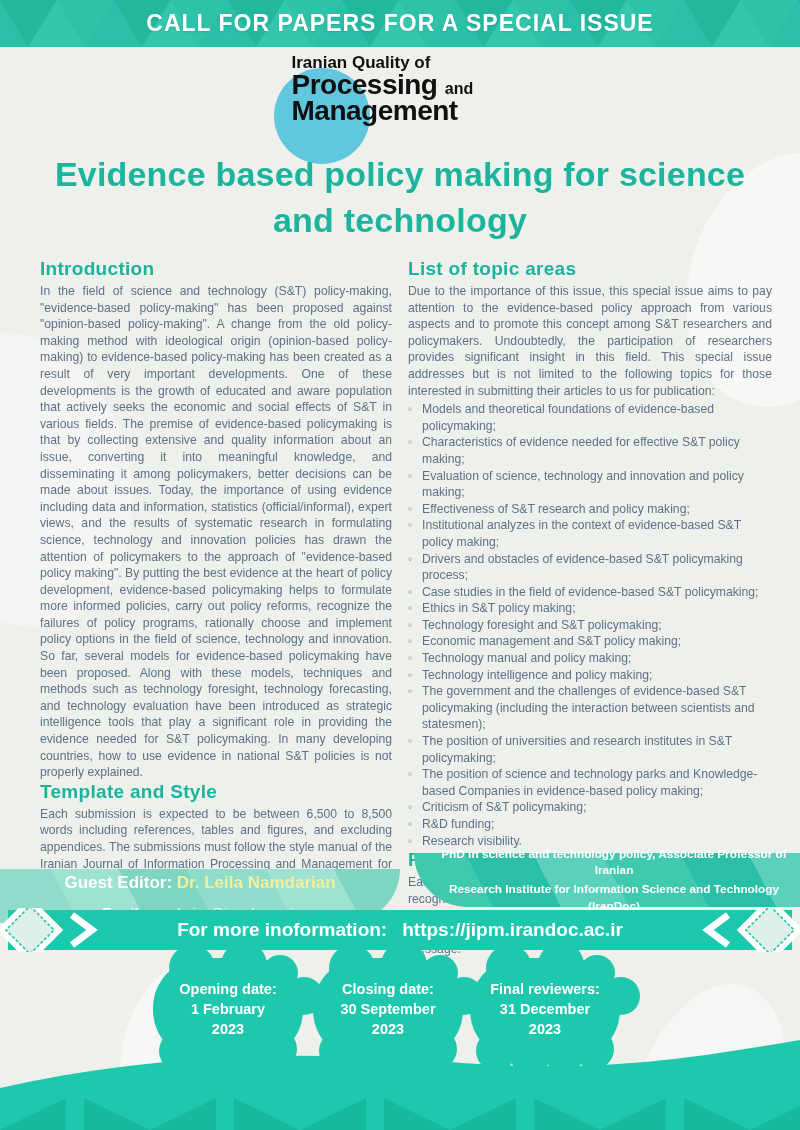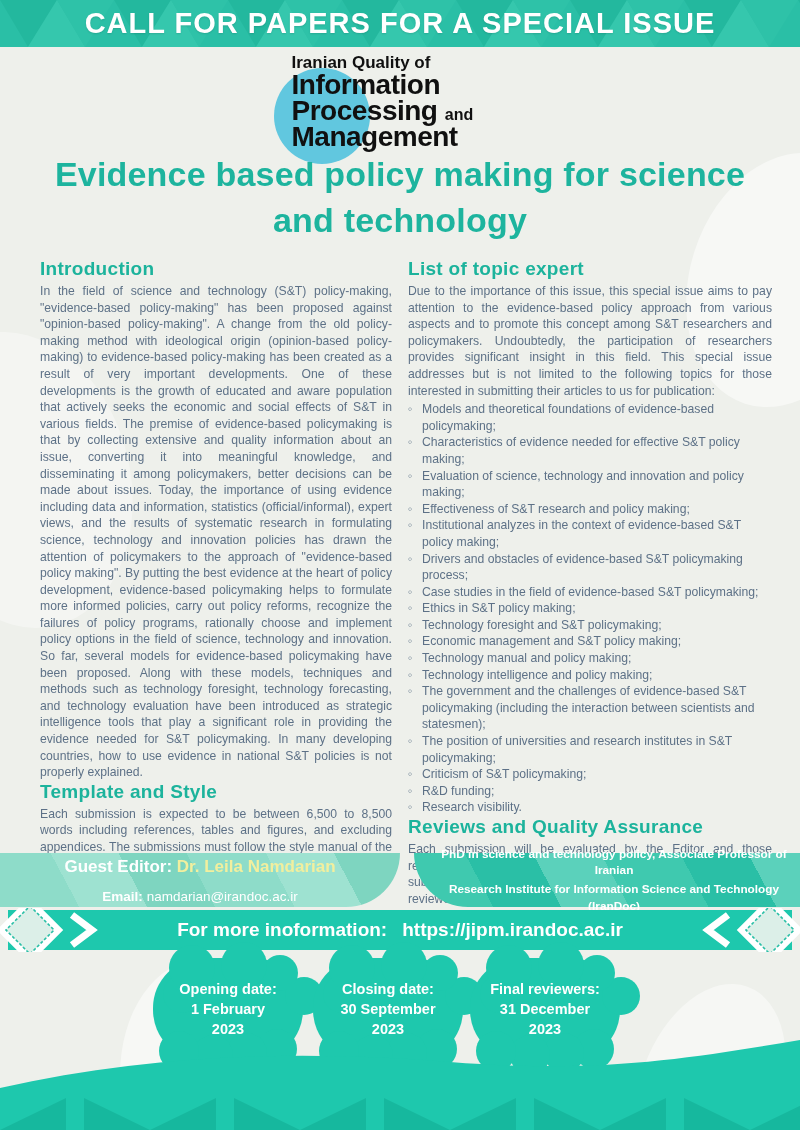--- a/index.html
+++ b/index.html
@@ -14,21 +14,21 @@
   .blob1 { width:190px; height:260px; left:690px; top:150px; transform:rotate(18deg); }
   .blob2 { width:220px; height:300px; left:-90px; top:330px; transform:rotate(-14deg); background:rgba(255,255,255,.35);}
   .blob3 { width:160px; height:230px; left:120px; top:960px; background:rgba(255,255,255,.5);}
   .blob4 { width:140px; height:220px; left:640px; top:980px; transform:rotate(20deg); background:rgba(255,255,255,.45);}
 
   
   .banner { position:absolute; left:0; top:0; width:800px; height:47px; }
   .banner svg { position:absolute; inset:0; }
   .banner-title {
     position:absolute; inset:0; display:flex; align-items:center; justify-content:center;
-    color:#fff; font-size:29px; font-weight:bold; letter-spacing:1px;
+    color:#fff; font-size:23px; font-weight:bold; letter-spacing:1px;
     text-shadow:0 1px 2px rgba(0,0,0,.12);
   }
 
   
   .logo { position:absolute; top:54px; left:0; width:800px; display:flex; justify-content:center; }
   .logo-inner { position:relative; width:225px; }
   .logo-circle { position:absolute; left:-14px; top:14px; width:96px; height:96px; border-radius:50%;
     background:#55c3dd; opacity:.92; }
   .logo-text { position:relative; z-index:1; color:#101010; padding-left:4px; }
   .logo-l1 { font-size:17px; font-weight:bold; line-height:1.05; }
@@ -51,21 +51,21 @@
   h2.sec:first-child { margin-top:0; }
   .body-text { font-size:12.2px; line-height:1.36; text-align:justify; }
   .topics-intro { font-size:12.2px; line-height:1.36; text-align:justify; margin-bottom:2px; }
   ul.topics { list-style:none; font-size:12.2px; line-height:1.36; }
   ul.topics li { padding-left:14px; }
   ul.topics li::before { content:"\25E6"; display:inline-block; width:14px; margin-left:-14px; color:#6d8093; }
 
   
   .editor-bars { position:absolute; top:853px; left:0; width:800px; height:54px; }
   .bar-left {
-    position:absolute; left:0; top:0; width:400px; height:54px;
+    position:absolute; left:0; top:16px; width:400px; height:54px;
     background:repeating-linear-gradient(62deg,#8edcc9 0 70px,#9ee2d1 70px 130px,#7ed5c0 130px 190px);
     border-radius:0 0 78px 0;
     display:flex; flex-direction:column; align-items:center; justify-content:center; gap:12px;
   }
   .bar-right {
     position:absolute; left:414px; top:0; width:386px; height:54px;
     background:repeating-linear-gradient(62deg,#3fc9af 0 70px,#2abfa6 70px 130px,#5bd1bb 130px 190px);
     border-radius:0 0 0 78px;
     display:flex; flex-direction:column; align-items:flex-end; justify-content:center; gap:2px;
     padding-left:14px;
@@ -126,21 +126,20 @@
     <rect width="800" height="47" fill="url(#tp)"></rect>
   </svg>
   <div class="banner-title">CALL FOR PAPERS FOR A SPECIAL ISSUE</div>
 </header>
 
 <div class="logo">
   <div class="logo-inner">
     <div class="logo-circle"></div>
     <div class="logo-text">
       <div class="logo-l1">Iranian Quality of</div>
-      <div class="logo-l2">Information</div>
       <div class="logo-l3"><span>Processing</span> <span class="logo-and">and</span></div>
       <div class="logo-l4">Management</div>
     </div>
   </div>
 </div>
 
 <h1 class="page-title">Evidence based policy making for science and technology</h1>
 
 <main class="columns">
   <div class="col-left">
@@ -148,37 +147,38 @@
       <h2 class="sec">Introduction</h2>
       <p class="body-text">In the field of science and technology (S&amp;T) policy-making, "evidence-based policy-making" has been proposed against "opinion-based policy-making". A change from the old policy-making method with ideological origin (opinion-based policy-making) to evidence-based policy-making has been created as a result of very important developments. One of these developments is the growth of educated and aware population that actively seeks the economic and social effects of S&amp;T in various fields. The premise of evidence-based policymaking is that by collecting extensive and quality information about an issue, converting it into meaningful knowledge, and disseminating it among policymakers, better decisions can be made about issues. Today, the importance of using evidence including data and information, statistics (official/informal), expert views, and the results of systematic research in formulating science, technology and innovation policies has drawn the attention of policymakers to the approach of "evidence-based policy making". By putting the best evidence at the heart of policy development, evidence-based policymaking helps to formulate more informed policies, carry out policy reforms, recognize the failures of policy programs, rationally choose and implement policy options in the field of science, technology and innovation. So far, several models for evidence-based policymaking have been proposed. Along with these models, techniques and methods such as technology foresight, technology forecasting, and technology evaluation have been introduced as strategic intelligence tools that play a significant role in providing the evidence needed for S&amp;T policymaking. In many developing countries, how to use evidence in national S&amp;T policies is not properly explained.</p>
     </section>
     <section>
       <h2 class="sec">Template and Style</h2>
       <p class="body-text">Each submission is expected to be between 6,500 to 8,500 words including references, tables and figures, and excluding appendices. The submissions must follow the style manual of the Iranian Journal of Information Processing and Management for this special issue.</p>
     </section>
   </div>
   <div class="col-right">
     <section>
-      <h2 class="sec">List of topic expert</h2>
+      <h2 class="sec">List of topic areas</h2>
       <p class="topics-intro">Due to the importance of this issue, this special issue aims to pay attention to the evidence-based policy approach from various aspects and to promote this concept among S&amp;T researchers and policymakers. Undoubtedly, the participation of researchers provides significant insight in this field. This special issue addresses but is not limited to the following topics for those interested in submitting their articles to us for publication:</p>
       <ul class="topics">
         <li>Models and theoretical foundations of evidence-based policymaking;</li>
         <li>Characteristics of evidence needed for effective S&amp;T policy making;</li>
         <li>Evaluation of science, technology and innovation and policy making;</li>
         <li>Effectiveness of S&amp;T research and policy making;</li>
         <li>Institutional analyzes in the context of evidence-based S&amp;T policy making;</li>
         <li>Drivers and obstacles of evidence-based S&amp;T policymaking process;</li>
         <li>Case studies in the field of evidence-based S&amp;T policymaking;</li>
         <li>Ethics in S&amp;T policy making;</li>
         <li>Technology foresight and S&amp;T policymaking;</li>
         <li>Economic management and S&amp;T policy making;</li>
         <li>Technology manual and policy making;</li>
         <li>Technology intelligence and policy making;</li>
         <li>The government and the challenges of evidence-based S&amp;T policymaking (including the interaction between scientists and statesmen);</li>
         <li>The position of universities and research institutes in S&amp;T policymaking;</li>
+        <li>The position of science and technology parks and Knowledge-based Companies in evidence-based policy making;</li>
         <li>Criticism of S&amp;T policymaking;</li>
         <li>R&amp;D funding;</li>
         <li>Research visibility.</li>
       </ul>
     </section>
     <section>
       <h2 class="sec">Reviews and Quality Assurance</h2>
       <p class="body-text">Each submission will be evaluated by the Editor and those recognized as out of scope will be desk rejected. The remaining submissions will be evaluated by at least two reviewers. After being reviewed, the submissions will receive an acceptance email message.</p>
     </section>
   </div>

